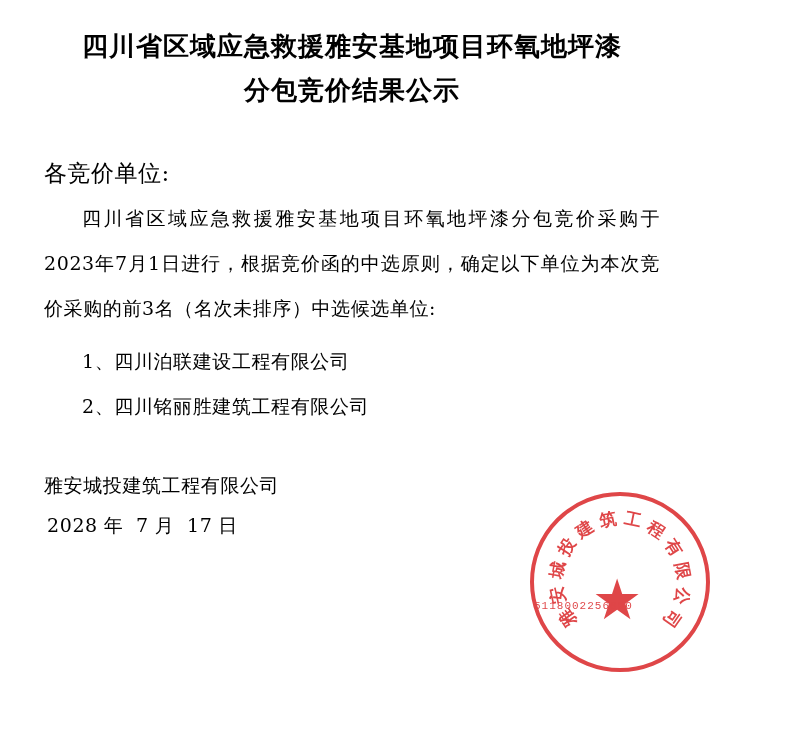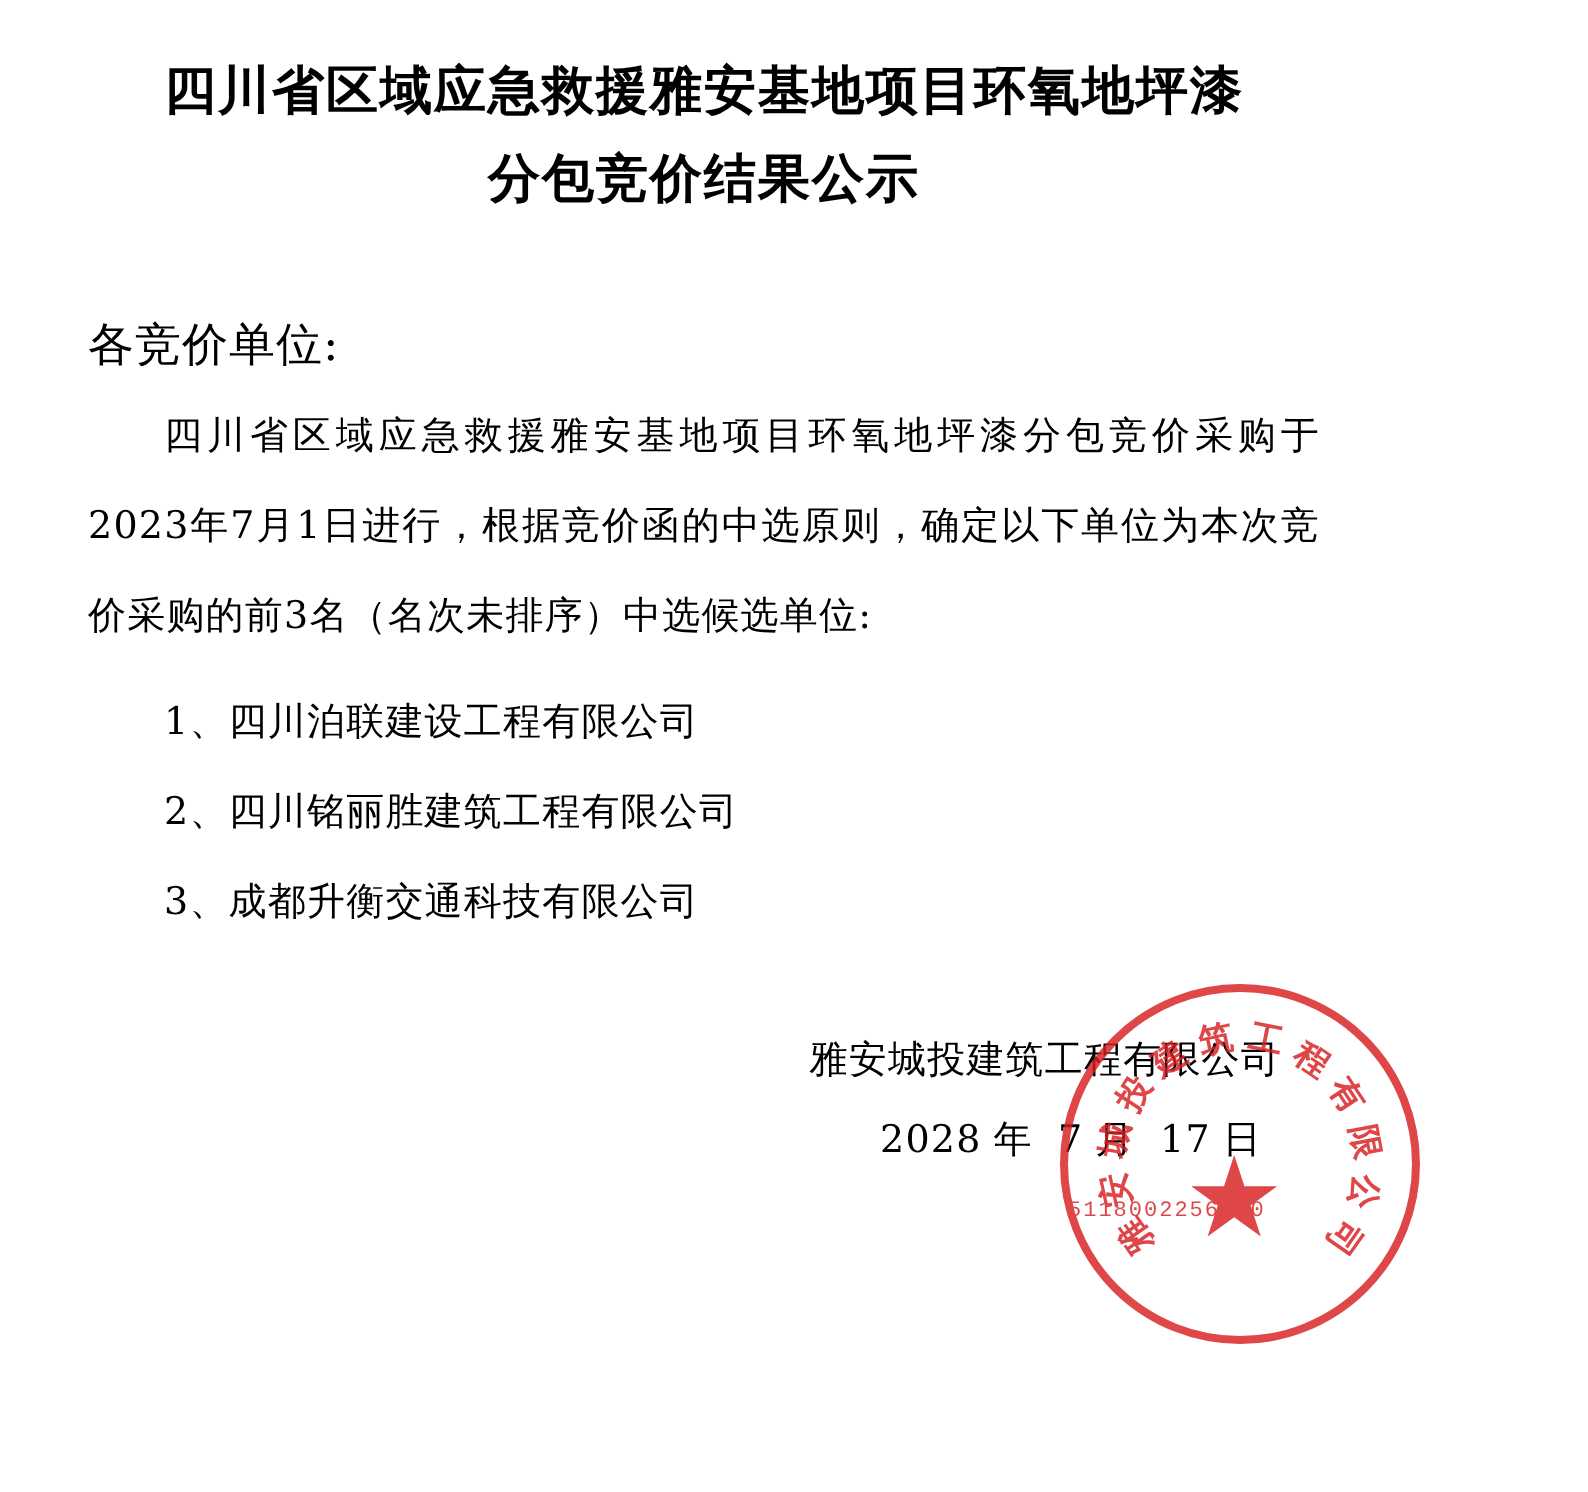--- a/index.html
+++ b/index.html
@@ -61,21 +61,20 @@
     font-size: 19px;
     line-height: 45px;
     text-align: justify;
     text-justify: inter-ideograph;
     text-indent: 2em;
     letter-spacing: 0.6px;
     margin: 4px 0 0 0;
   }
   .signature-block {
     margin-top: 36px;
-    text-align: right;
     padding-right: 20px;
     position: relative;
     z-index: 1;
   }
   .sign-org {
     font-size: 19px;
     line-height: 40px;
     letter-spacing: 0.6px;
   }
   .sign-date {
@@ -161,21 +160,20 @@
 
   <div class="doc-title">四川省区域应急救援雅安基地项目环氧地坪漆分包竞价结果公示</div>
 
   <div class="salutation">各竞价单位:</div>
 
   <p class="para">四川省区域应急救援雅安基地项目环氧地坪漆分包竞价采购于2023年7月1日进行，根据竞价函的中选原则，确定以下单位为本次竞价采购的前3名（名次未排序）中选候选单位:</p>
 
   <ul class="list">
     <li class="list-item">1、四川泊联建设工程有限公司</li>
     <li class="list-item">2、四川铭丽胜建筑工程有限公司</li>
-    <li class="list-item">3、成都升衡交通科技有限公司</li>
   </ul>
 
 
   <div class="signature-block">
     <div class="sign-org">雅安城投建筑工程有限公司</div>
     <div class="sign-date">
       <span>2028</span><span>年</span>
       <span>7</span><span>月</span>
       <span>17</span><span>日</span>
     </div>

